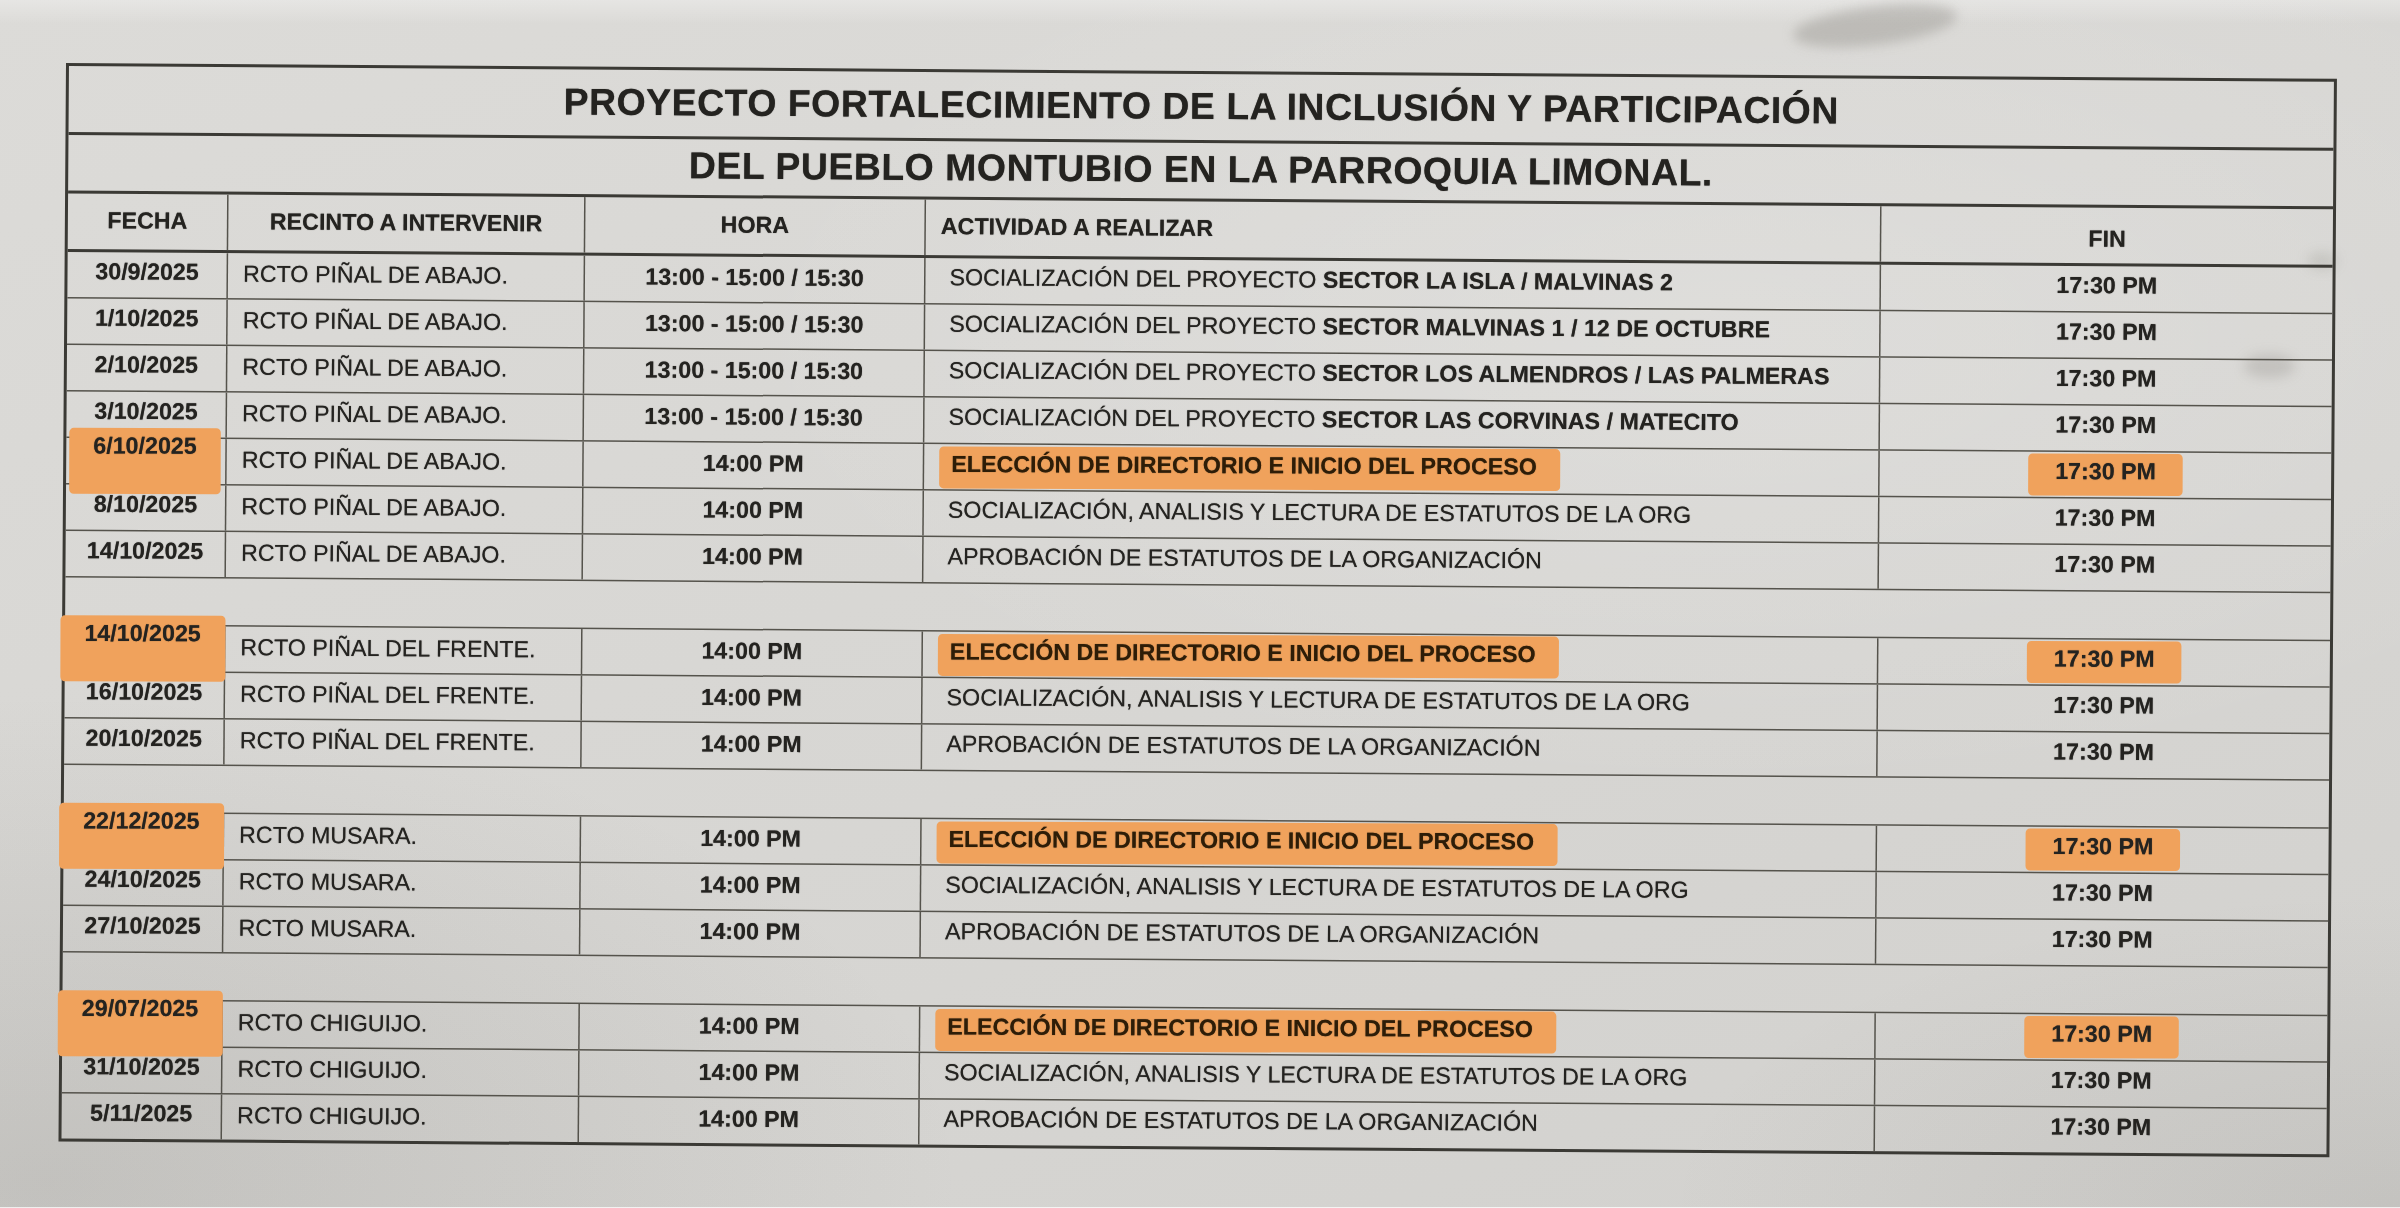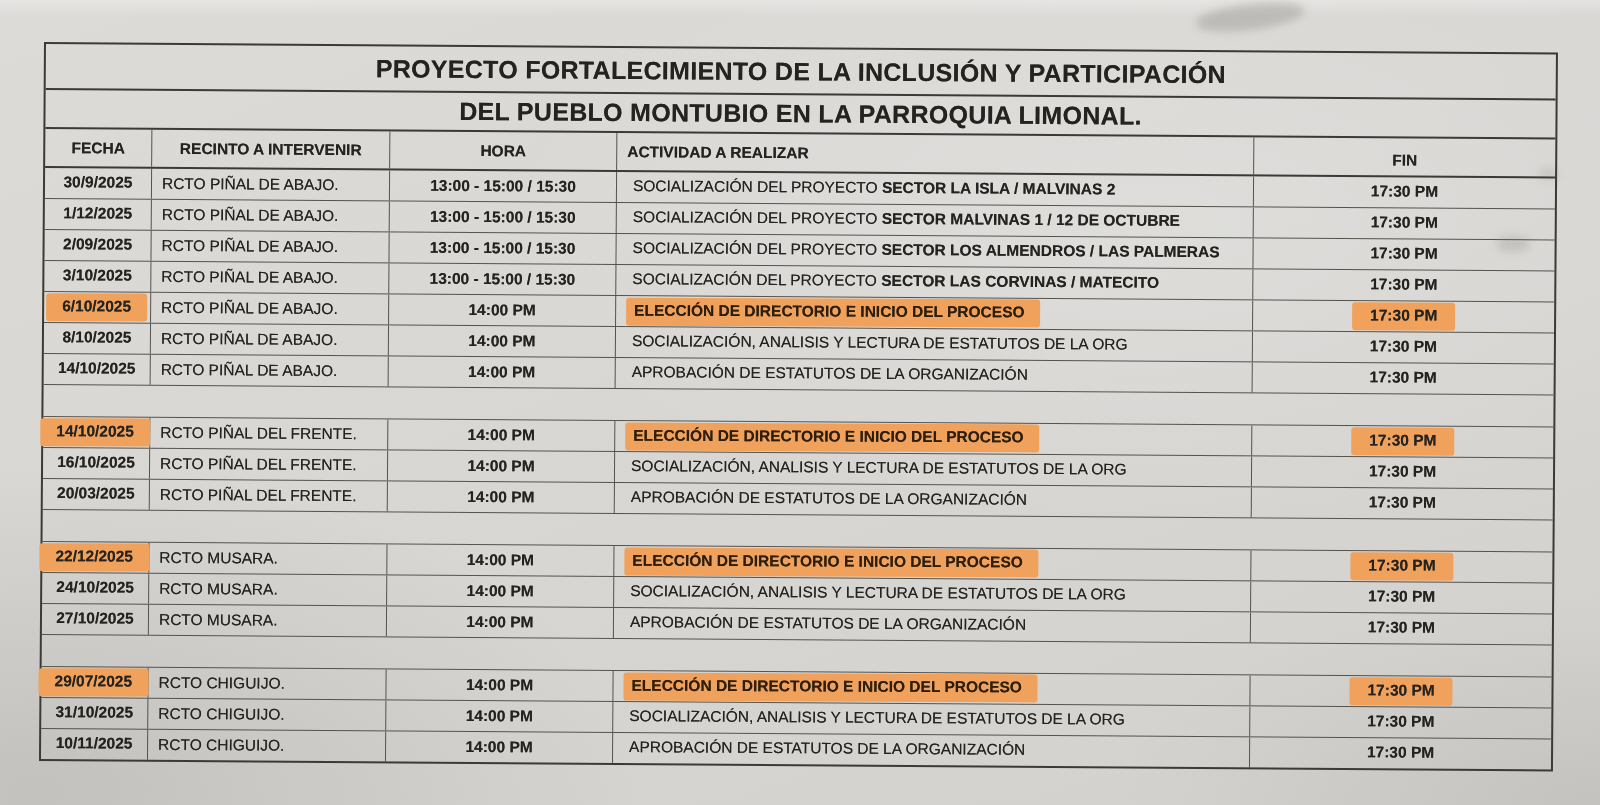--- a/index.html
+++ b/index.html
@@ -37,21 +37,21 @@
   .c-hora{width:227px;justify-content:center;font-weight:700;}
   .c-act{width:637px;padding-left:10px;}
   .c-fin{flex:1;justify-content:center;border-right:none;font-weight:700;}
   .hdr .c-fecha,.hdr .c-recinto,.hdr .c-hora{justify-content:center;}
   .hdr .c-recinto,.hdr .c-act{font-weight:700;}
   .hdr .c-recinto{padding-left:0;}
   .hdr .c-fin{padding-top:7px;}
   .act-n{font-weight:400;}
   .act-b{font-weight:700;}
   .mark{display:inline-block;padding:1px 6px 2px;border-radius:3px;line-height:1.35;position:relative;z-index:1;}
-  .row.hl .mk-f{background:#f0a25c;margin-left:-14px;margin-right:-12px;padding:3px 16px 4px;transform:rotate(-.25deg);}
+  .row.hl .mk-f{background:#f0a25c;margin-left:-14px;margin-right:-12px;padding:3px 16px 20px;transform:rotate(-.25deg);}
   .row.hl .mk-a{background:#f0a25c;padding:3px 16px 4px 8px;transform:rotate(-.15deg);}
   .row.hl .mk-fin{background:#f0a25c;padding:3px 18px 4px;transform:rotate(-.2deg);}
   .row.hl .act-b{color:#2e1d07;}
 </style>
 </head>
 <body>
 
 <div class="photo">
   <div class="smudge s1"></div>
   <div class="smudge s2"></div>
@@ -78,34 +78,34 @@
         <div class="c c-hora">13:00 - 15:00 / 15:30</div>
         <div class="c c-act">
             <span class="mark mk-a"><span class="act-n">SOCIALIZACIÓN DEL PROYECTO </span><span class="act-b">SECTOR LA ISLA / MALVINAS 2</span></span>
           </div>
         <div class="c c-fin">
             <span class="mark mk-fin">17:30 PM</span>
           </div>
       </div>
       <div class="row">
         <div class="c c-fecha">
-            <span class="mark mk-f">1/12/2025</span>
+            <span class="mark mk-f">1/10/2025</span>
           </div>
         <div class="c c-recinto">RCTO PIÑAL DE ABAJO.</div>
         <div class="c c-hora">13:00 - 15:00 / 15:30</div>
         <div class="c c-act">
             <span class="mark mk-a"><span class="act-n">SOCIALIZACIÓN DEL PROYECTO </span><span class="act-b">SECTOR MALVINAS 1 / 12 DE OCTUBRE</span></span>
           </div>
         <div class="c c-fin">
             <span class="mark mk-fin">17:30 PM</span>
           </div>
       </div>
       <div class="row">
         <div class="c c-fecha">
-            <span class="mark mk-f">2/09/2025</span>
+            <span class="mark mk-f">2/10/2025</span>
           </div>
         <div class="c c-recinto">RCTO PIÑAL DE ABAJO.</div>
         <div class="c c-hora">13:00 - 15:00 / 15:30</div>
         <div class="c c-act">
             <span class="mark mk-a"><span class="act-n">SOCIALIZACIÓN DEL PROYECTO </span><span class="act-b">SECTOR LOS ALMENDROS / LAS PALMERAS</span></span>
           </div>
         <div class="c c-fin">
             <span class="mark mk-fin">17:30 PM</span>
           </div>
       </div>
@@ -187,21 +187,21 @@
         <div class="c c-hora">14:00 PM</div>
         <div class="c c-act">
             <span class="mark mk-a"><span class="act-n">SOCIALIZACIÓN, ANALISIS Y LECTURA DE ESTATUTOS DE LA ORG</span><span class="act-b"></span></span>
           </div>
         <div class="c c-fin">
             <span class="mark mk-fin">17:30 PM</span>
           </div>
       </div>
       <div class="row">
         <div class="c c-fecha">
-            <span class="mark mk-f">20/03/2025</span>
+            <span class="mark mk-f">20/10/2025</span>
           </div>
         <div class="c c-recinto">RCTO PIÑAL DEL FRENTE.</div>
         <div class="c c-hora">14:00 PM</div>
         <div class="c c-act">
             <span class="mark mk-a"><span class="act-n">APROBACIÓN DE ESTATUTOS DE LA ORGANIZACIÓN</span><span class="act-b"></span></span>
           </div>
         <div class="c c-fin">
             <span class="mark mk-fin">17:30 PM</span>
           </div>
       </div>
@@ -275,21 +275,21 @@
         <div class="c c-hora">14:00 PM</div>
         <div class="c c-act">
             <span class="mark mk-a"><span class="act-n">SOCIALIZACIÓN, ANALISIS Y LECTURA DE ESTATUTOS DE LA ORG</span><span class="act-b"></span></span>
           </div>
         <div class="c c-fin">
             <span class="mark mk-fin">17:30 PM</span>
           </div>
       </div>
       <div class="row">
         <div class="c c-fecha">
-            <span class="mark mk-f">10/11/2025</span>
+            <span class="mark mk-f">5/11/2025</span>
           </div>
         <div class="c c-recinto">RCTO CHIGUIJO.</div>
         <div class="c c-hora">14:00 PM</div>
         <div class="c c-act">
             <span class="mark mk-a"><span class="act-n">APROBACIÓN DE ESTATUTOS DE LA ORGANIZACIÓN</span><span class="act-b"></span></span>
           </div>
         <div class="c c-fin">
             <span class="mark mk-fin">17:30 PM</span>
           </div>
       </div>

